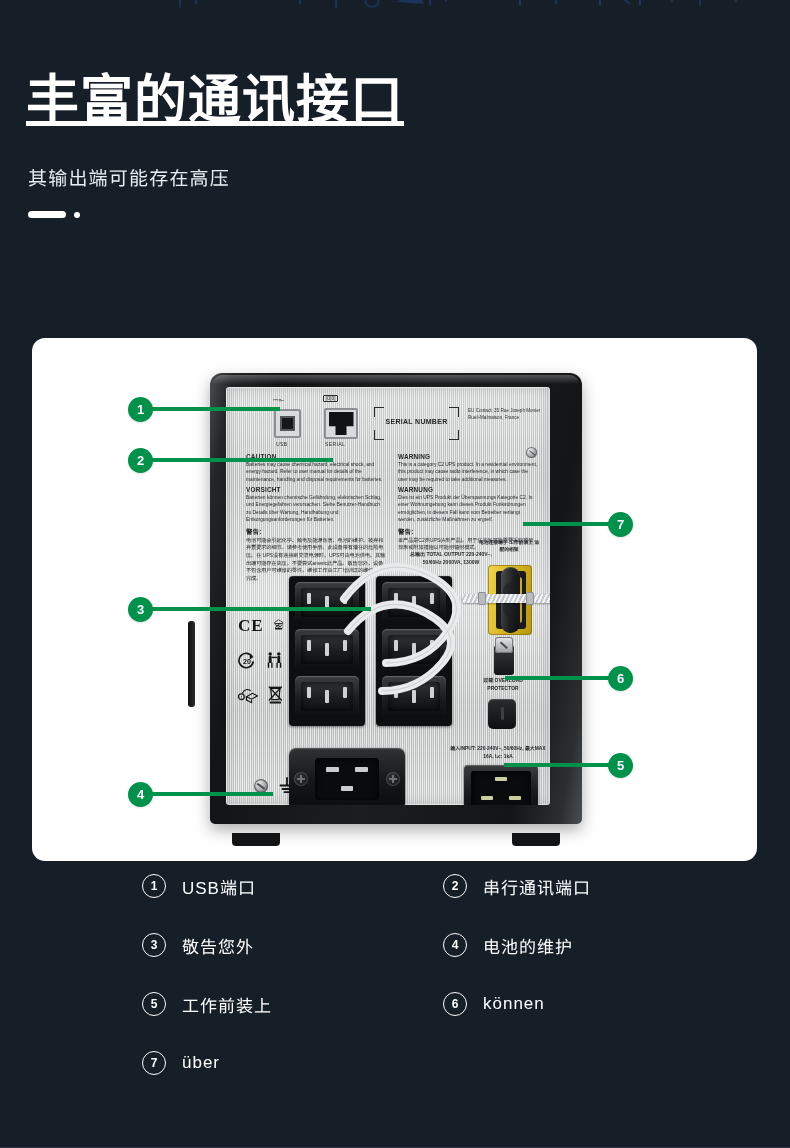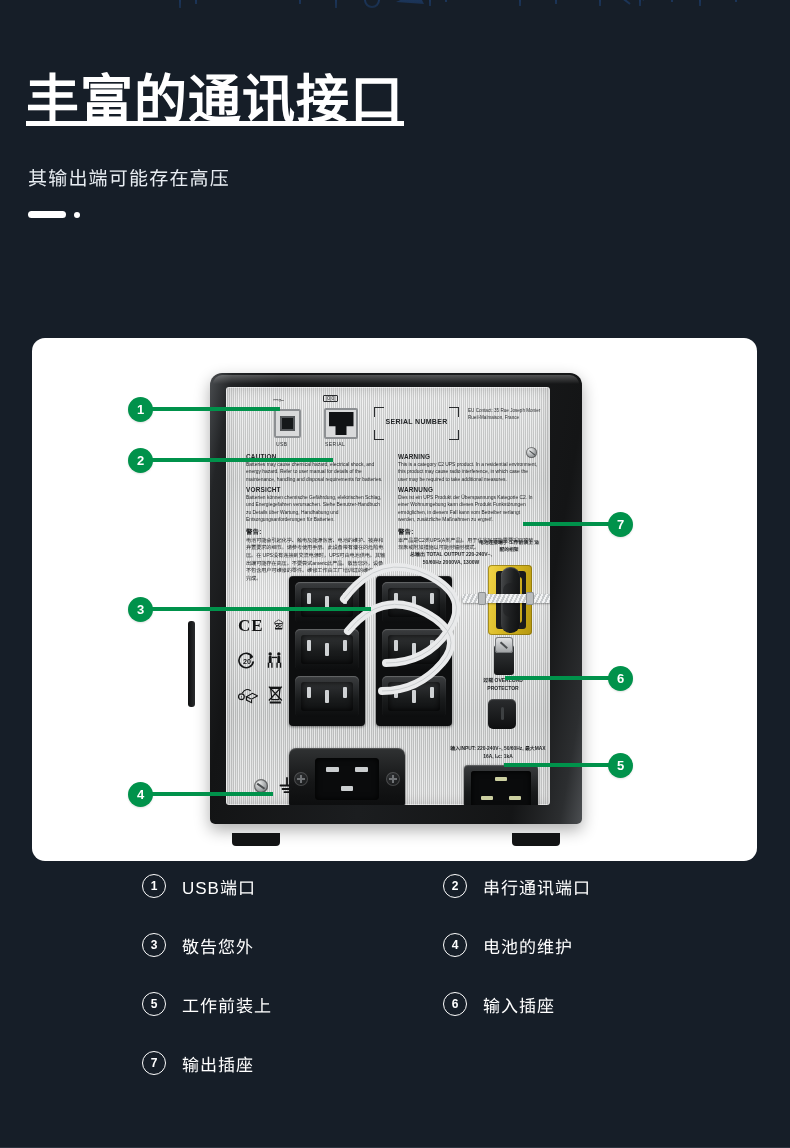--- a/index.html
+++ b/index.html
@@ -660,33 +660,33 @@
       <div class="leg-item">
         <span class="leg-badge">3</span>
         <span class="leg-text">敬告您外</span>
       </div>
       <div class="leg-item">
         <span class="leg-badge">5</span>
         <span class="leg-text">工作前装上</span>
       </div>
       <div class="leg-item">
         <span class="leg-badge">7</span>
-        <span class="leg-text">输出插座</span>
+        <span class="leg-text">über</span>
       </div>
     </div>
     <div class="leg-col c2">
       <div class="leg-item">
         <span class="leg-badge">2</span>
         <span class="leg-text">串行通讯端口</span>
       </div>
       <div class="leg-item">
         <span class="leg-badge">4</span>
         <span class="leg-text">电池的维护</span>
       </div>
       <div class="leg-item">
         <span class="leg-badge">6</span>
-        <span class="leg-text">输入插座</span>
+        <span class="leg-text">können</span>
       </div>
     </div>
   </div>
 
   <div class="bottom-rule"></div>
 </div>
 
 </body></html>

